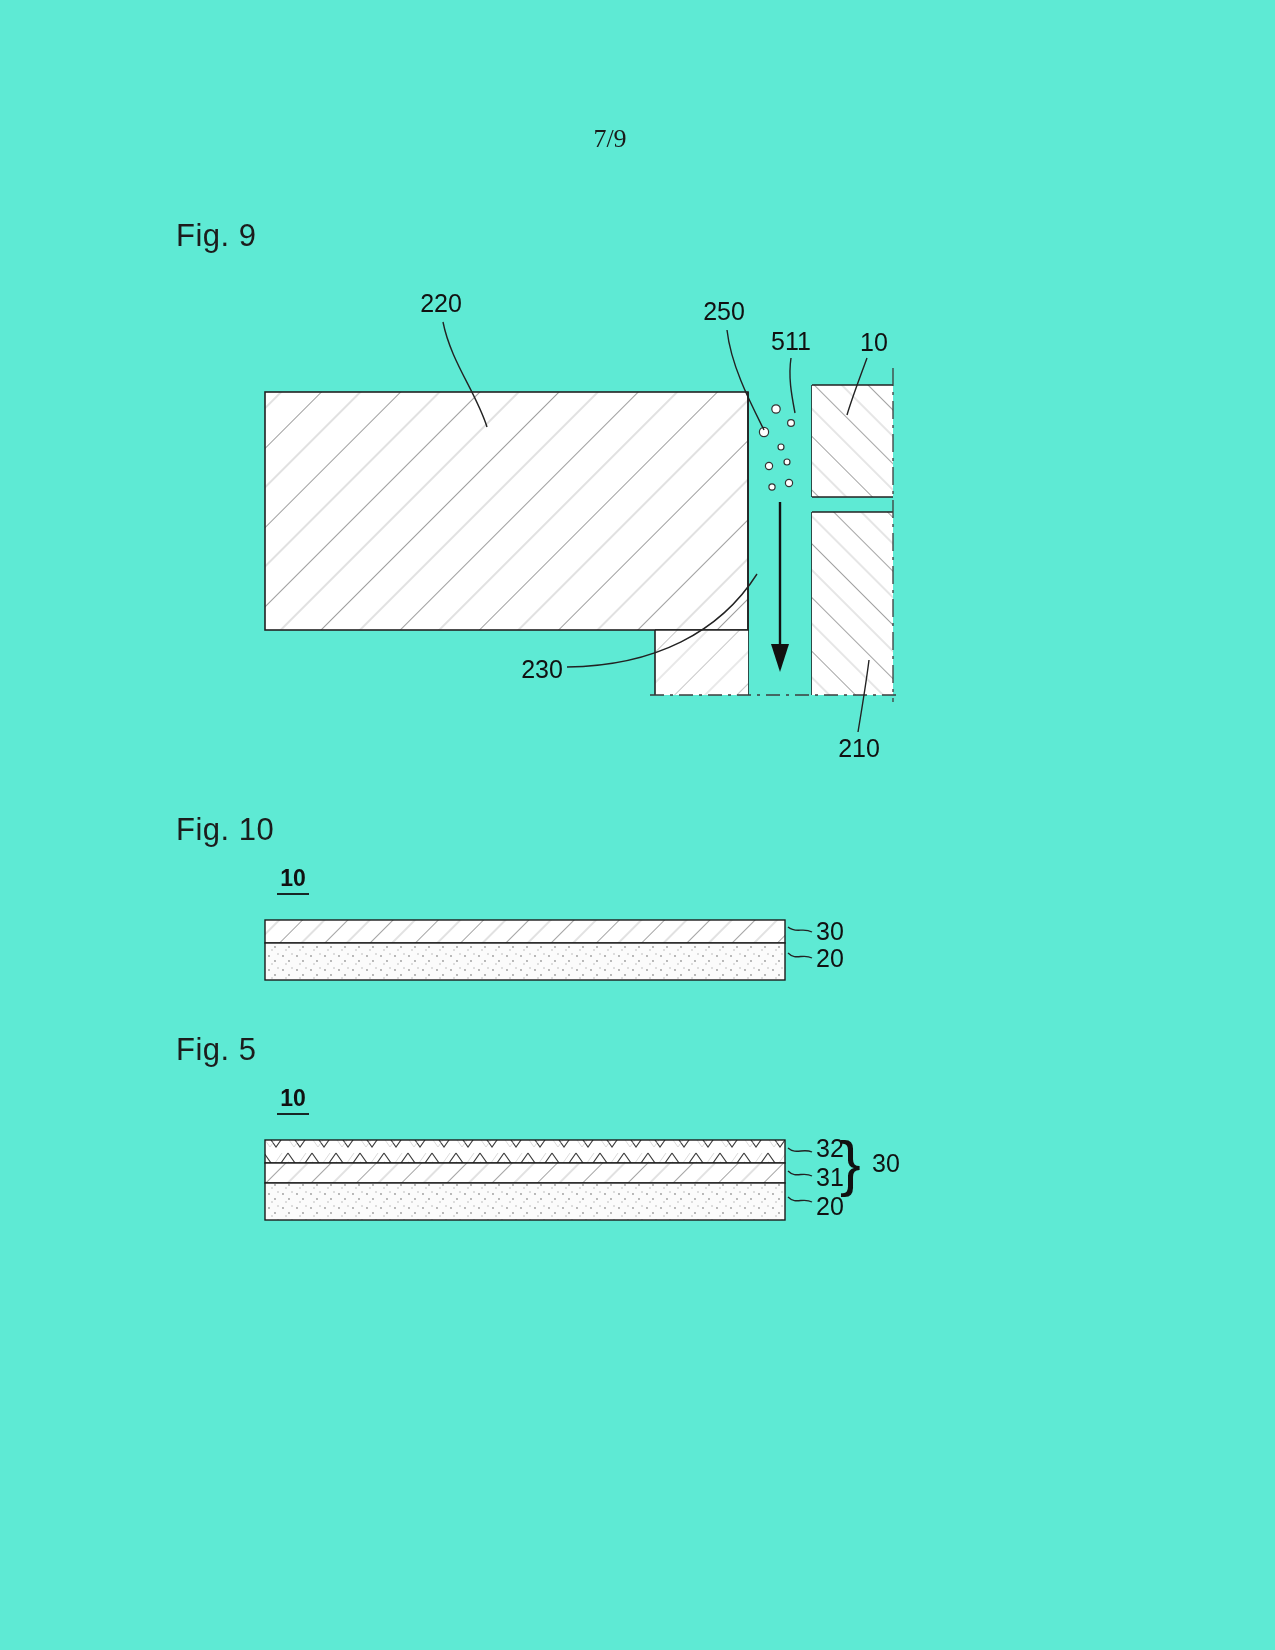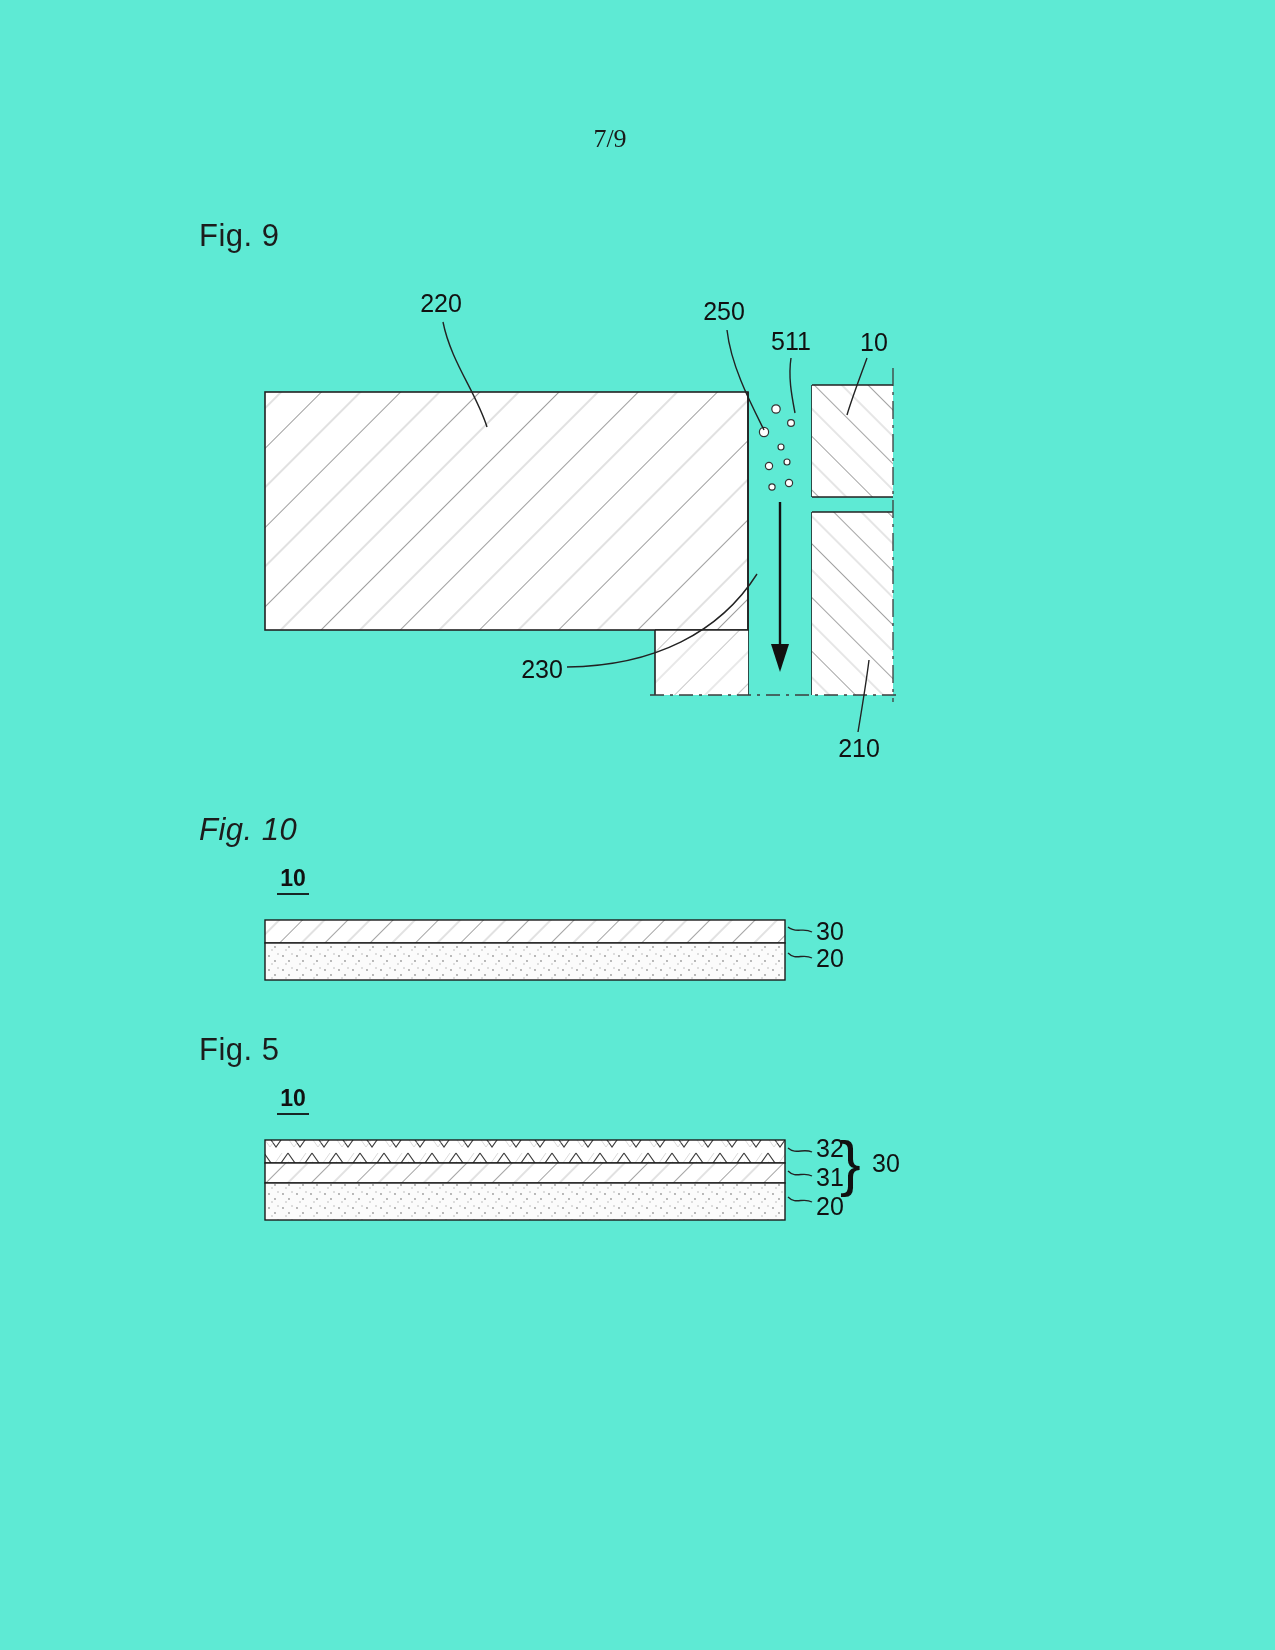--- a/index.html
+++ b/index.html
@@ -23,28 +23,28 @@
     top: 124px;
     left: 0;
     width: 1220px;
     text-align: center;
     font-family: "Liberation Serif", serif;
     font-size: 26px;
     color: #1a1a1a;
   }
   .fig-title {
     position: absolute;
-    left: 199px;
+    left: 176px;
     font-size: 31px;
     font-weight: 500;
     color: #1c1c1c;
     letter-spacing: 0.5px;
   }
   .fig-title.f9  { top: 218px; }
-  .fig-title.f10 { top: 812px; font-style: italic; }
+  .fig-title.f10 { top: 812px; }
   .fig-title.f11 { top: 1032px; }
   svg.drawing {
     position: absolute;
     top: 0;
     left: 0;
     width: 1275px;
     height: 1650px;
   }
   svg.drawing text {
     font-family: "Liberation Sans", sans-serif;

